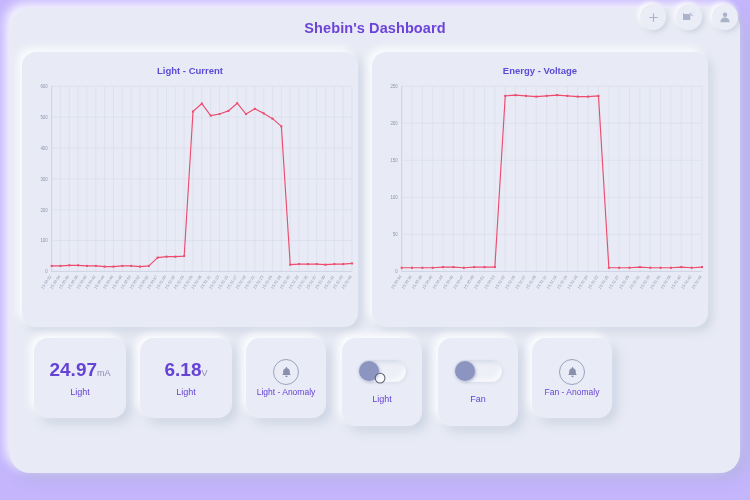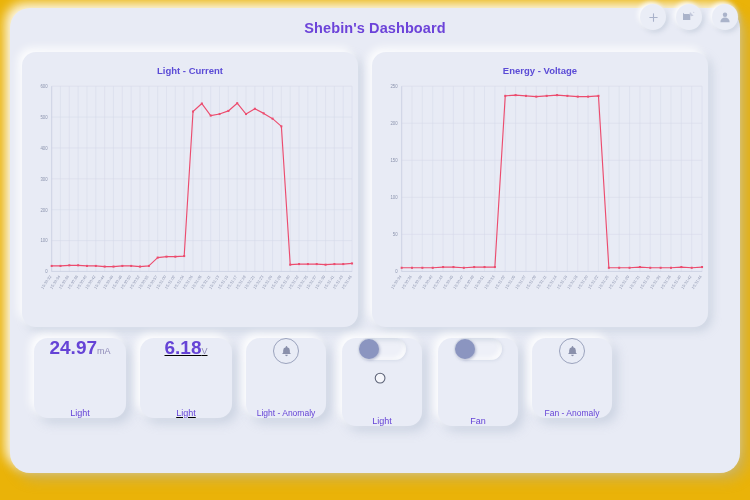--- a/index.html
+++ b/index.html
@@ -5,21 +5,21 @@
   * { box-sizing: border-box; margin: 0; padding: 0; }
   html, body {
     width: 750px; height: 500px;
     font-family: "Liberation Sans", sans-serif;
     background: #e8ebf5;
     overflow: hidden;
   }
   #app {
     position: relative;
     width: 750px; height: 500px;
-    background: #eab308;
+    background: #c4b5fd;
   }
 
   
   .topbar {
     position: absolute;
     top: 4px; right: 12px;
     display: flex; gap: 10px;
     z-index: 30;
   }
   .icon-btn {
@@ -92,21 +92,21 @@
     width: 700px; height: 95px;
     display: flex; align-items: flex-start;
   }
   .wcell { position: relative; }
 
   .wcard {
     border-radius: 14px;
     background: #e9ecf6;
     box-shadow: -4px -4px 9px rgba(255,255,255,0.95), 5px 5px 11px rgba(163,177,198,0.42);
     display: flex; flex-direction: column;
-    align-items: center; justify-content: space-between;
+    align-items: center; justify-content: center;
   }
   .wcard.metric { width: 92px; height: 80px; }
   .wcard.anomaly { width: 80px; height: 80px; }
   .wcard.toggle { width: 80px; height: 88px; }
 
   .metric-value {
     font-size: 19px; color: #6543d6; font-weight: bold;
     line-height: 1; white-space: nowrap;
   }
   .metric-unit { font-size: 9px; color: #8f8bb8; font-weight: normal; }
@@ -415,21 +415,21 @@
     </div>
   </div>
 
   <div class="widgets">
       <div class="wcell" style="margin-left: 12px;">
         <div class="wcard metric">
           <div class="metric-value">24.97<span class="metric-unit">mA</span></div>
           <div class="metric-label">Light</div>
         </div>
       </div>
-      <div class="wcell" style="margin-left: 14px; text-decoration: underline;">
+      <div class="wcell" style="margin-left: 14px;">
         <div class="wcard metric">
           <div class="metric-value">6.18<span class="metric-unit">V</span></div>
           <div class="metric-label">Light</div>
         </div>
       </div>
       <div class="wcell" style="margin-left: 14px;">
         <div class="wcard anomaly">
           <div class="bell-ring">
             <svg width="13" height="13" viewBox="0 0 14 14">
               <path d="M7 1.2 a0.85 0.85 0 0 1 0.85 0.85 v0.3 a3.6 3.6 0 0 1 2.75 3.5 v2.3 l1.1 1.6 h-9.4 l1.1 -1.6 v-2.3 a3.6 3.6 0 0 1 2.75 -3.5 v-0.3 A0.85 0.85 0 0 1 7 1.2 z" fill="#8a90ab"></path>

